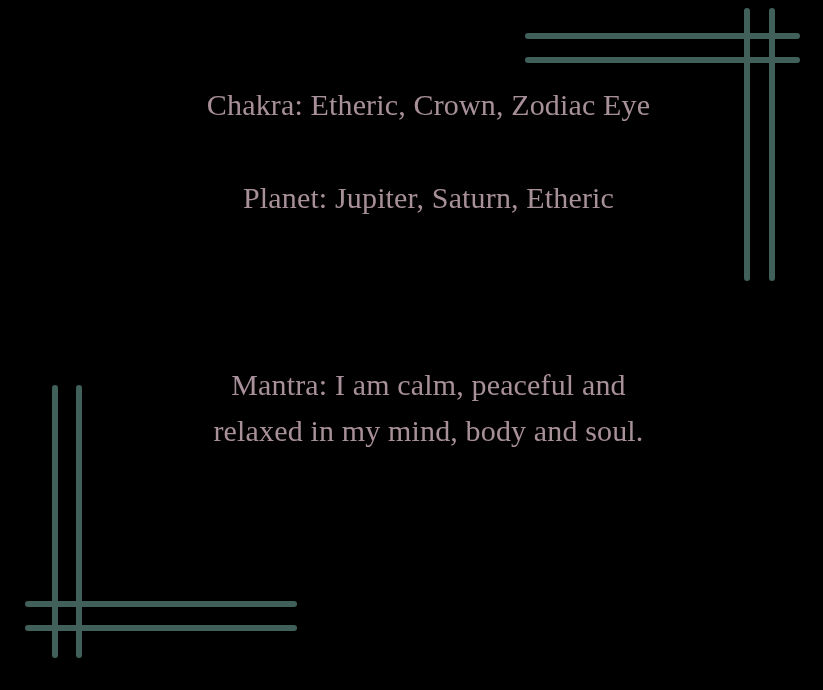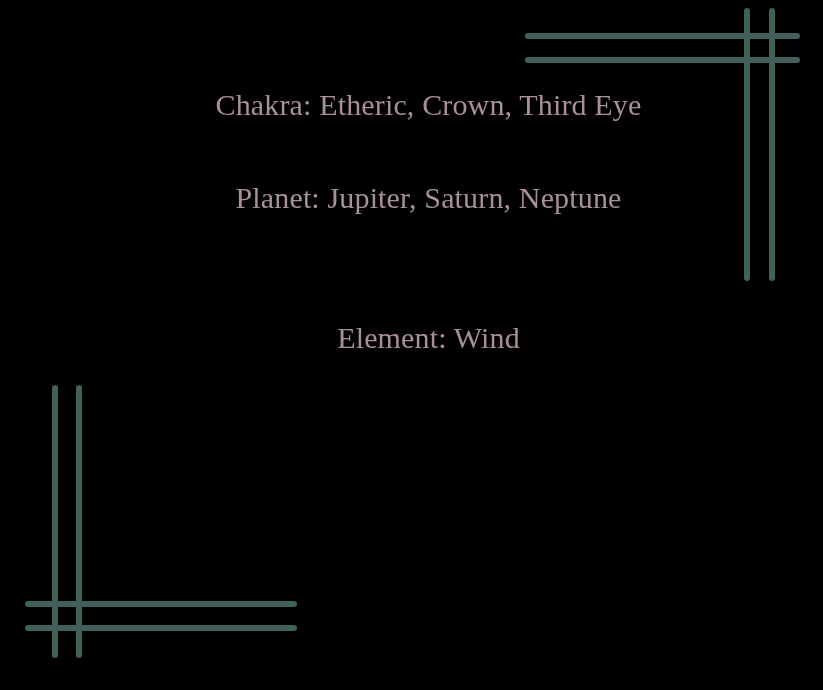--- a/index.html
+++ b/index.html
@@ -93,26 +93,27 @@
   <div id="ornament-bottom-left">
     <div class="orn-line orn-v bl-v1"></div>
     <div class="orn-line orn-v bl-v2"></div>
     <div class="orn-line orn-h bl-h1"></div>
     <div class="orn-line orn-h bl-h2"></div>
   </div>
 
   <div id="text-block">
     <div id="lead-space"></div>
 
-    <div class="attribute-line">Chakra: Etheric, Crown, Third Eye</div>
+    <div class="attribute-line">Chakra: Etheric, Crown, Zodiac Eye</div>
     <div class="spacer-lg"></div>
 
-    <div class="attribute-line">Planet: Jupiter, Saturn, Neptune</div>
+    <div class="attribute-line">Planet: Jupiter, Saturn, Etheric</div>
     <div class="spacer-lg"></div>
 
     <div class="spacer-lg"></div>
 
-    <div class="attribute-line">Element: Wind</div>
     <div class="spacer-lg"></div>
 
+    <div class="attribute-line">Mantra: I am calm, peaceful and
+relaxed in my mind, body and soul.</div>
   </div>
 
 </div>
 
 </body></html>

